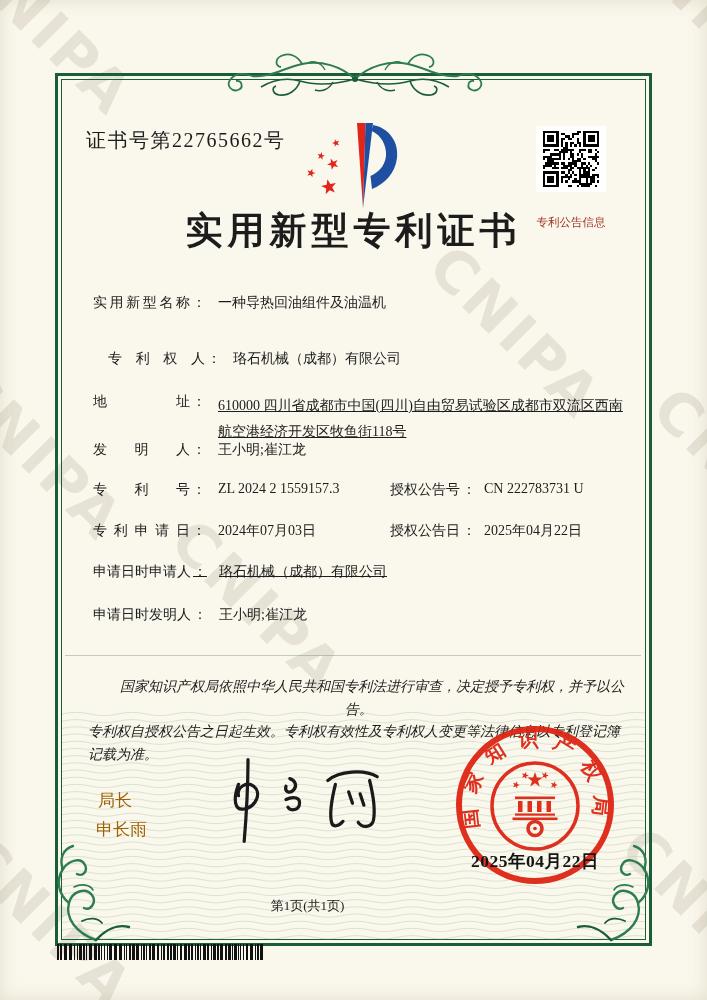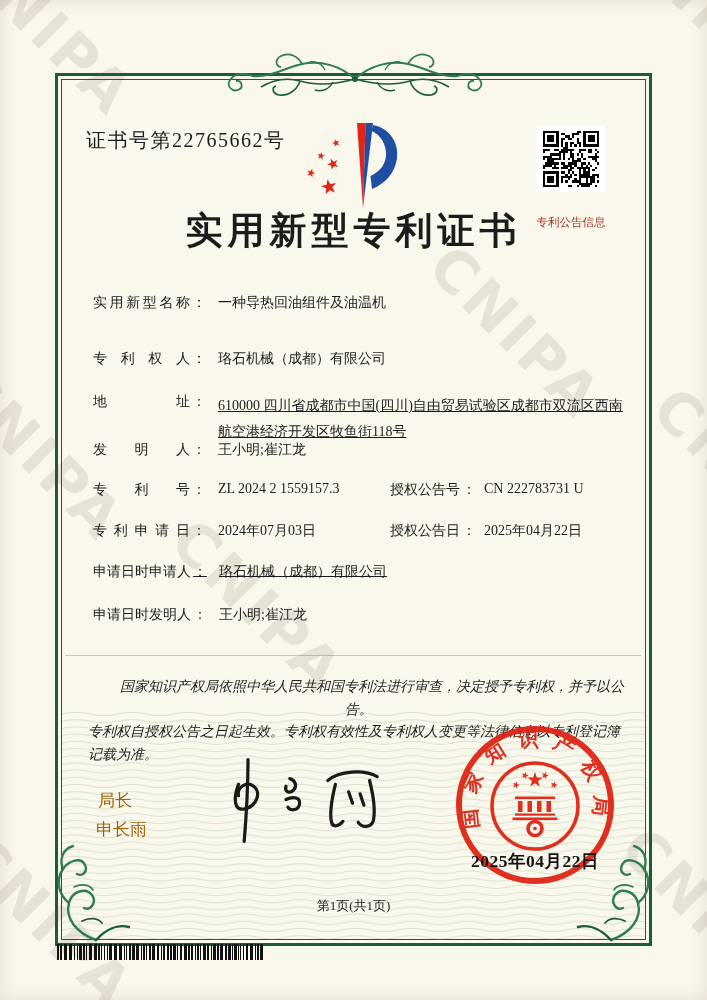--- a/index.html
+++ b/index.html
@@ -32,21 +32,21 @@
   .divider{left:65px;top:655px;width:576px;height:1px;background:rgba(105,130,105,.38);z-index:4;}
   .statement{left:88px;top:676px;width:542px;font-size:14px;font-style:italic;
              line-height:22.5px;z-index:5;}
   .statement .l1{text-indent:26px;text-align:center;}
   .signer{font-family:"Liberation Sans","DejaVu Sans",sans-serif;font-size:17px;color:#a16207;z-index:5;}
   .signer-title{left:98px;top:789px;}
   .signer-name{left:96px;top:818px;}
   .seal-wrap{left:452px;top:722px;width:166px;height:166px;z-index:6;}
   .seal-date{left:452px;top:849px;width:166px;text-align:center;font-size:17.5px;font-weight:600;
              color:#141414;z-index:7;letter-spacing:.5px;}
-  .footer-page{left:0;top:897px;width:707px;text-align:center;font-size:13px;z-index:5;}
+  .footer-page{left:0;top:897px;width:615px;text-align:center;font-size:13px;z-index:5;}
   svg{display:block;}
   .gfx{position:absolute;z-index:3;}
   .content-gfx{position:absolute;z-index:5;}
 </style>
 </head>
 <body>
 
 <div class="page">
 
   <span class="wm" style="left:-60px;top:-5px;">CNIPA</span>
@@ -473,21 +473,21 @@
         <rect x="18" y="18" width="1" height="1" fill="#000"></rect>
       </svg>
   </div>
   <div class="abs qr-label">专利公告信息</div>
 
   <div class="abs title">实用新型专利证书</div>
 
   <div class="row" style="top:294px;">
     <span class="lbl">实用新型名称</span><span class="sep">：</span><span class="val">一种导热回油组件及油温机</span>
   </div>
-  <div class="row" style="top:350px;">
+  <div class="row" style="top:350px;margin-left:15px;">
     <span class="lbl">专利权人</span><span class="sep">：</span><span class="val">珞石机械（成都）有限公司</span>
   </div>
   <div class="row" style="top:393px;">
     <span class="lbl">地址</span><span class="sep">：</span><span class="val-block">610000 四川省成都市中国(四川)自由贸易试验区成都市双流区西南航空港经济开发区牧鱼街118号</span>
   </div>
   <div class="row" style="top:441px;">
     <span class="lbl">发明人</span><span class="sep">：</span><span class="val">王小明;崔江龙</span>
   </div>
   <div class="row" style="top:481px;">
     <span class="lbl">专利号</span><span class="sep">：</span><span class="val">ZL 2024 2 1559157.3</span>

